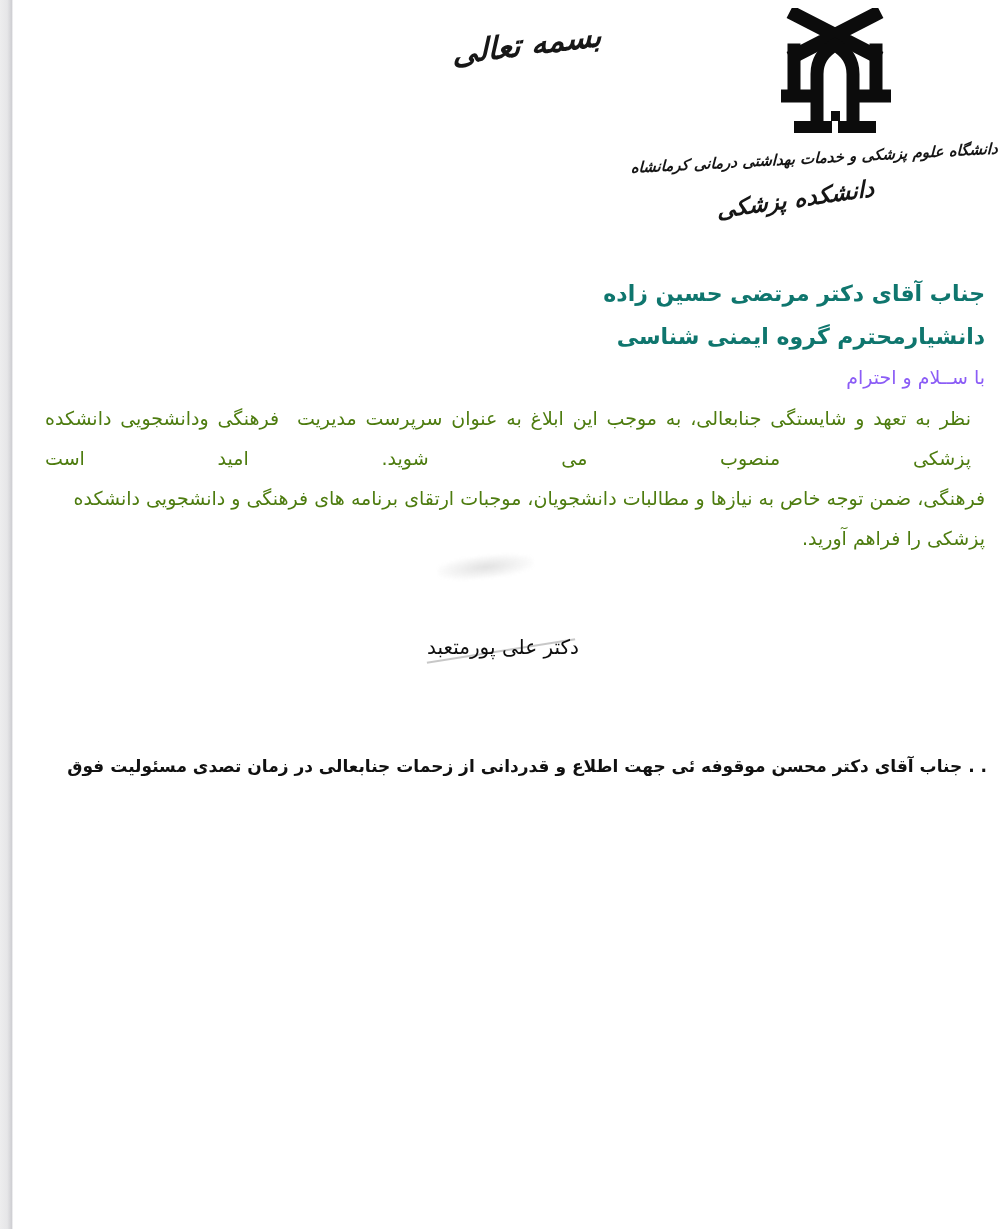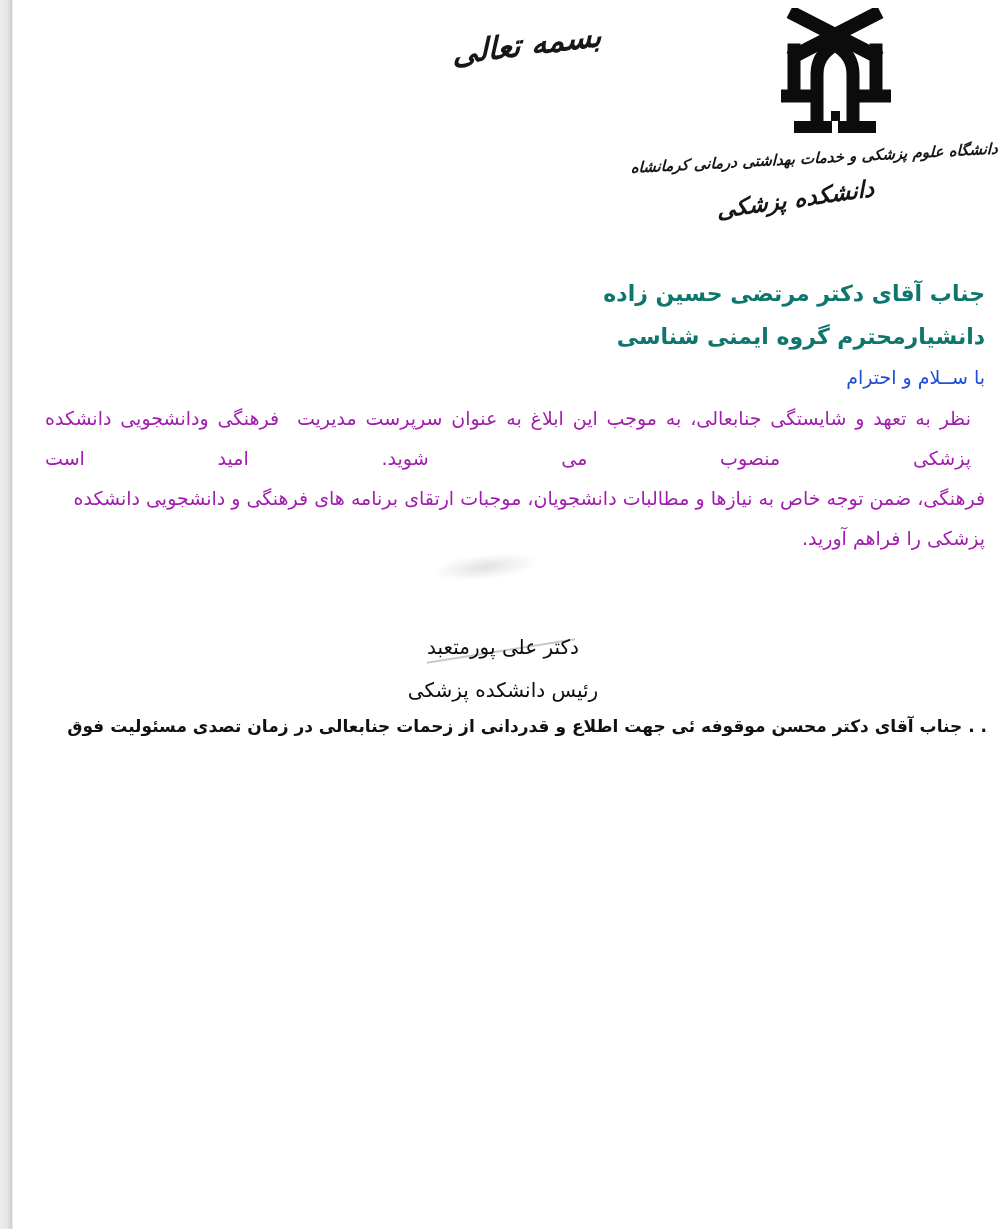--- a/index.html
+++ b/index.html
@@ -75,30 +75,30 @@
     line-height: 43px;
     color: #0f766e;
   }
   .salutation {
     position: absolute;
     right: 16px; top: 366px;
     width: 300px;
     direction: rtl;
     text-align: right;
     font-size: 19px;
-    color: #1d4ed8;
+    color: #8b5cf6;
   }
   .letter-body {
     position: absolute;
     right: 16px; top: 398px;
     width: 940px;
     direction: rtl;
     font-size: 19px;
     line-height: 40px;
-    color: #a21caf;
+    color: #4d7c0f;
   }
   .bline { text-align: right; }
   .bline.j { text-align: justify; text-align-last: justify; }
   .bline:first-child { padding-right: 14px; }
   
   .sig-smudge {
     position: absolute;
     left: 438px; top: 556px;
     width: 95px; height: 22px;
     background: radial-gradient(ellipse at center, rgba(90,90,90,0.18) 0%, rgba(120,120,120,0.07) 55%, rgba(0,0,0,0) 80%);
@@ -119,21 +119,21 @@
     width: 210px;
     direction: rtl;
     text-align: center;
     font-size: 20px;
     font-weight: 400;
     line-height: 43px;
     color: #0d0d0d;
   }
   .cc-note {
     position: absolute;
-    right: 14px; top: 716px;
+    right: 14px; top: 756px;
     width: 950px;
     direction: rtl;
     text-align: right;
     font-size: 17px;
     font-weight: 700;
     color: #111111;
   }
 </style>
 </head>
 <body>
@@ -174,18 +174,17 @@
   <div class="letter-body">
     <div class="bline j">نظر به تعهد و شایستگی جنابعالی، به موجب این ابلاغ به عنوان سرپرست مدیریت&nbsp; فرهنگی ودانشجویی دانشکده پزشکی منصوب می شوید. امید است</div>
     <div class="bline">فرهنگی، ضمن توجه خاص به نیازها و مطالبات دانشجویان، موجبات ارتقای برنامه های فرهنگی و دانشجویی دانشکده پزشکی را فراهم آورید.</div>
   </div>
 
   <div class="sig-smudge"></div>
   <div class="sig-stroke"></div>
 
   <div class="signature">
     <div>دکتر علی پورمتعبد</div>
-    <div>رئیس دانشکده پزشکی</div>
   </div>
 
   <div class="cc-note">. . جناب آقای دکتر محسن موقوفه ئی جهت اطلاع و قدردانی از زحمات جنابعالی در زمان تصدی مسئولیت فوق</div>
 
 </div>
 
 </body></html>

